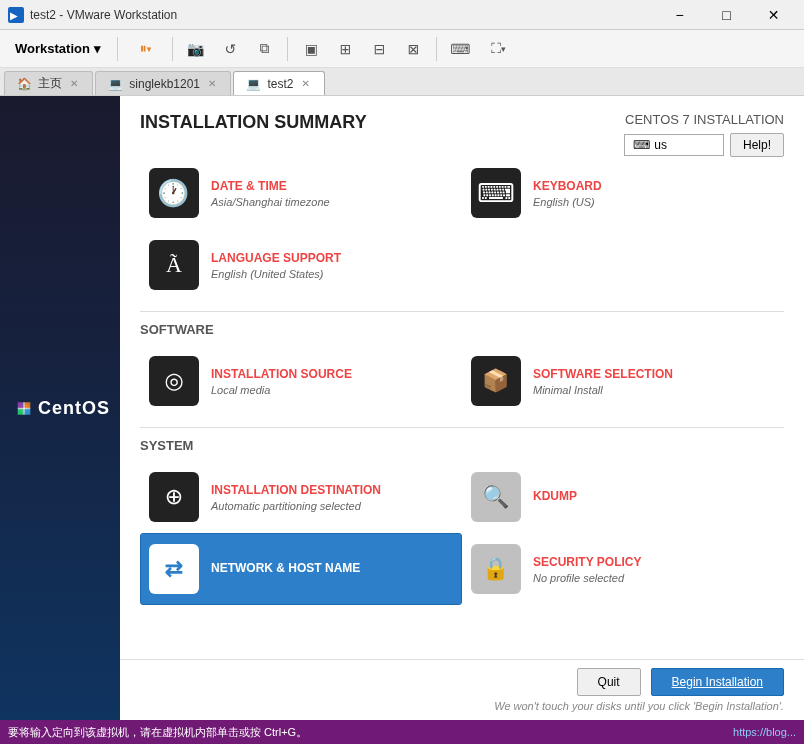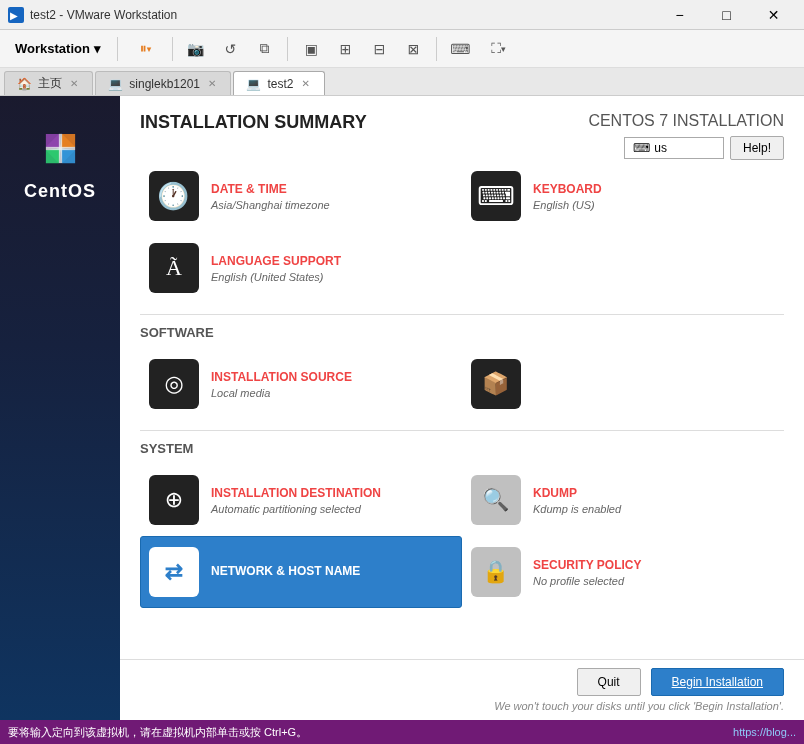--- a/index.html
+++ b/index.html
@@ -91,21 +91,21 @@
     .main-layout {
       display: flex;
       height: calc(744px - 30px - 38px - 28px - 24px);
     }
 
     
     .sidebar {
       width: 120px;
       background: linear-gradient(180deg, #1a1a2e 0%, #16213e 40%, #0f3460 100%);
       display: flex;
-      flex-direction: column;
+      flex-direction: row;
       align-items: center;
       padding: 20px 10px;
       flex-shrink: 0;
     }
     .centos-text {
       color: white;
       font-size: 18px;
       font-weight: bold;
       letter-spacing: 1px;
     }
@@ -129,21 +129,21 @@
       font-weight: bold;
       color: #222;
     }
     .centos-header-right {
       display: flex;
       flex-direction: column;
       align-items: flex-end;
       gap: 6px;
     }
     .centos-version-label {
-      font-size: 16px;
+      font-size: 13px;
       color: #555;
       text-align: right;
     }
     .lang-input-group { display: flex; gap: 6px; align-items: center; }
     .lang-input {
       border: 1px solid #aaa;
       padding: 3px 8px;
       font-size: 12px;
       width: 100px;
       display: flex;
@@ -433,41 +433,44 @@
         <div class="grid-item">
           <div class="item-icon" style="font-size:22px;">◎</div>
           <div class="item-text">
             <div class="item-title">INSTALLATION SOURCE</div>
             <div class="item-subtitle">Local media</div>
           </div>
         </div>
 
         <div class="grid-item">
           <div class="item-icon" style="font-size:22px;">📦</div>
+          <div class="item-text">
+            <div class="item-title">SOFTWARE SELECTION</div>
+            <div class="item-subtitle">Minimal Install</div>
+          </div>
         </div>
       </div>
 
       <hr class="section-divider">
       <div class="section-header">SYSTEM</div>
 
       <div class="items-grid">
 
         <div class="grid-item">
           <div class="item-icon" style="font-size:22px;">⊕</div>
           <div class="item-text">
             <div class="item-title">INSTALLATION DESTINATION</div>
             <div class="item-subtitle">Automatic partitioning selected</div>
           </div>
         </div>
 
         <div class="grid-item">
           <div class="item-icon light" style="font-size:22px; background:#c0c0c0; color:#666;">🔍</div>
           <div class="item-text">
             <div class="item-title">KDUMP</div>
-            <div class="item-subtitle">Kdump is enabled</div>
           </div>
         </div>
 
         <div class="grid-item selected">
           <div class="item-icon" style="background:white; color:#2d7fca; font-size:22px; font-weight:bold;">⇄</div>
           <div class="item-text">
             <div class="item-title">NETWORK &amp; HOST NAME</div>
           </div>
         </div>
 

